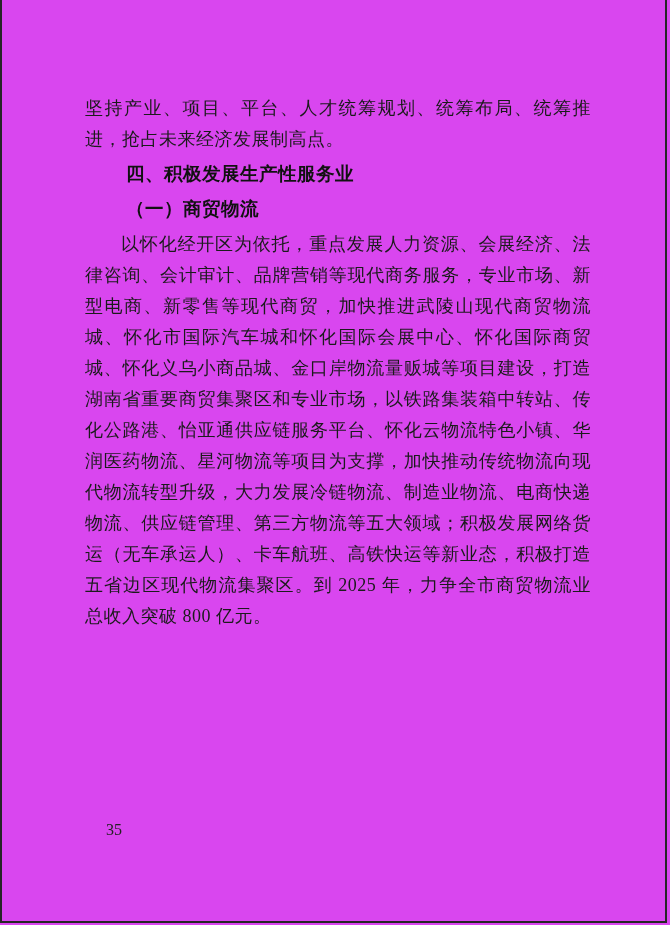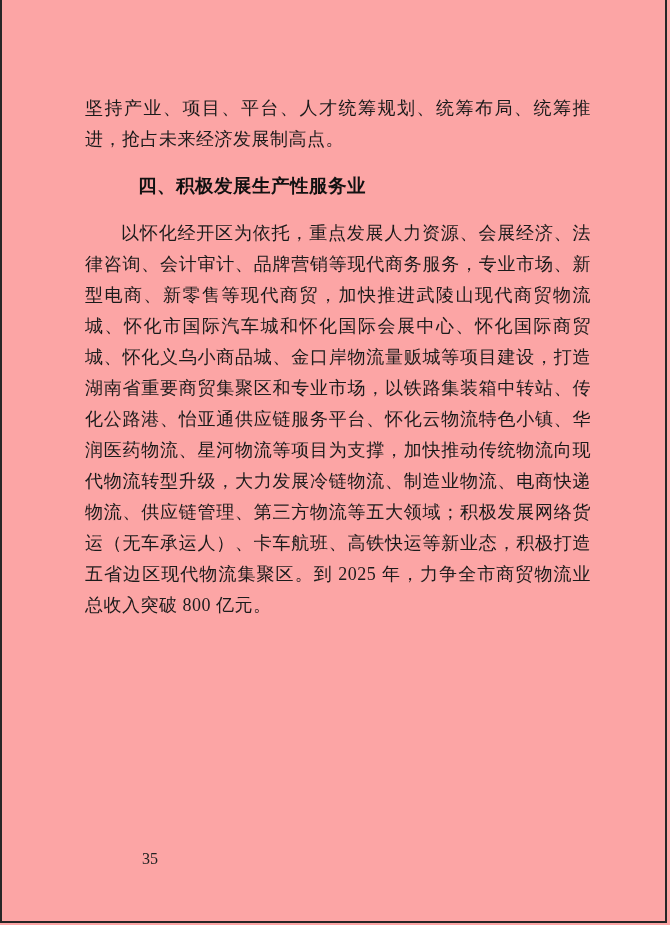--- a/index.html
+++ b/index.html
@@ -4,21 +4,21 @@
 <style>
   html, body {
     margin: 0;
     padding: 0;
     background: #ffffff;
   }
   .canvas {
     position: relative;
     width: 670px;
     height: 925px;
-    background: #fca5a5;
+    background: #d946ef;
     overflow: hidden;
     font-family: "Liberation Serif", "DejaVu Serif", serif;
   }
   
   .page-border {
     position: absolute;
     left: 0;
     top: -6px;
     width: 667px;
     height: 929px;
@@ -38,50 +38,50 @@
     letter-spacing: 0.5px;
   }
   .content p {
     margin: 0;
     text-indent: 2em;
   }
   .content p.no-indent {
     text-indent: 0;
   }
   .content h3 {
-    margin: 16px;
+    margin: 4px;
     font-size: 18.5px;
     line-height: 31px;
     font-weight: bold;
     text-indent: 2em;
     color: #111111;
     text-align: left;
   }
   .page-number {
     position: absolute;
     left: 106px;
-    top: 849px;
+    top: 820px;
     font-size: 16px;
     line-height: 20px;
     color: #222222;
-    margin-left: 36px;
   }
 </style>
 </head>
 <body>
 
 <div class="canvas">
 
   <div class="page-border"></div>
 
   <div class="content">
     <p class="no-indent">坚持产业、项目、平台、人才统筹规划、统筹布局、统筹推进，抢占未来经济发展制高点。</p>
 
     <h3>四、积极发展生产性服务业</h3>
 
 
+    <h3>（一）商贸物流</h3>
 
     <p>以怀化经开区为依托，重点发展人力资源、会展经济、法律咨询、会计审计、品牌营销等现代商务服务，专业市场、新型电商、新零售等现代商贸，加快推进武陵山现代商贸物流城、怀化市国际汽车城和怀化国际会展中心、怀化国际商贸城、怀化义乌小商品城、金口岸物流量贩城等项目建设，打造湖南省重要商贸集聚区和专业市场，以铁路集装箱中转站、传化公路港、怡亚通供应链服务平台、怀化云物流特色小镇、华润医药物流、星河物流等项目为支撑，加快推动传统物流向现代物流转型升级，大力发展冷链物流、制造业物流、电商快递物流、供应链管理、第三方物流等五大领域；积极发展网络货运（无车承运人）、卡车航班、高铁快运等新业态，积极打造五省边区现代物流集聚区。到 2025 年，力争全市商贸物流业总收入突破 800 亿元。</p>
   </div>
 
   <div class="page-number">35</div>
 
 </div>
 
 </body></html>

